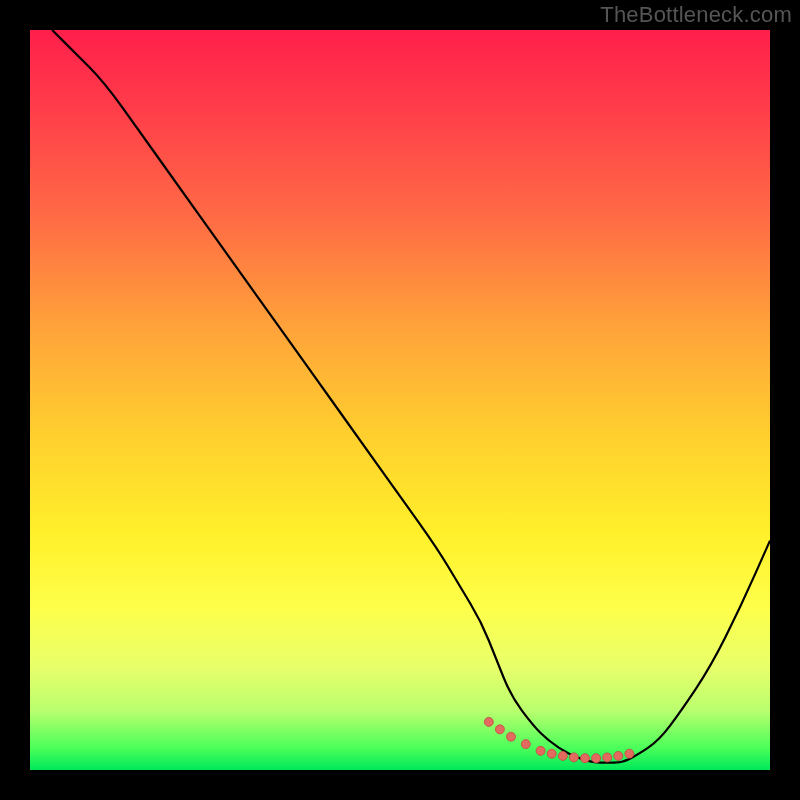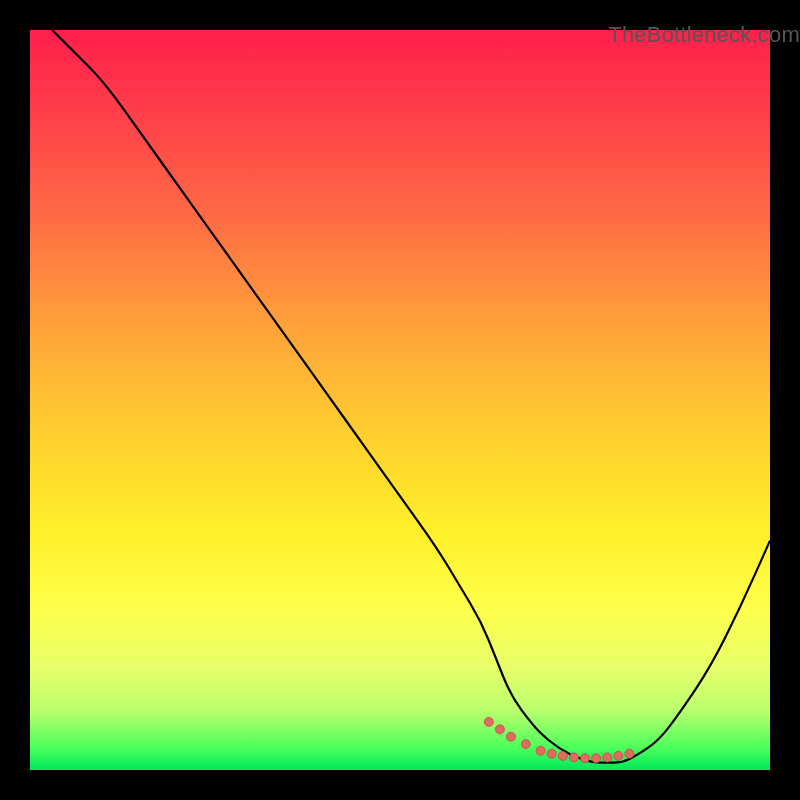--- a/index.html
+++ b/index.html
@@ -12,27 +12,26 @@
   }
   .container {
     position: relative;
     width: 800px;
     height: 800px;
     background: #000;
   }
   .watermark {
     position: absolute;
     top: 2px;
-    right: 0;
+    right: 8px;
     color: #555;
     font-size: 22px;
     font-weight: 500;
     letter-spacing: 0.2px;
     z-index: 5;
-    margin-top: 20px;
   }
   .plot {
     position: absolute;
     left: 30px;
     top: 30px;
     width: 740px;
     height: 740px;
     background: linear-gradient(to bottom,
       #ff1f4b 0%,
       #ff3b4a 10%,

